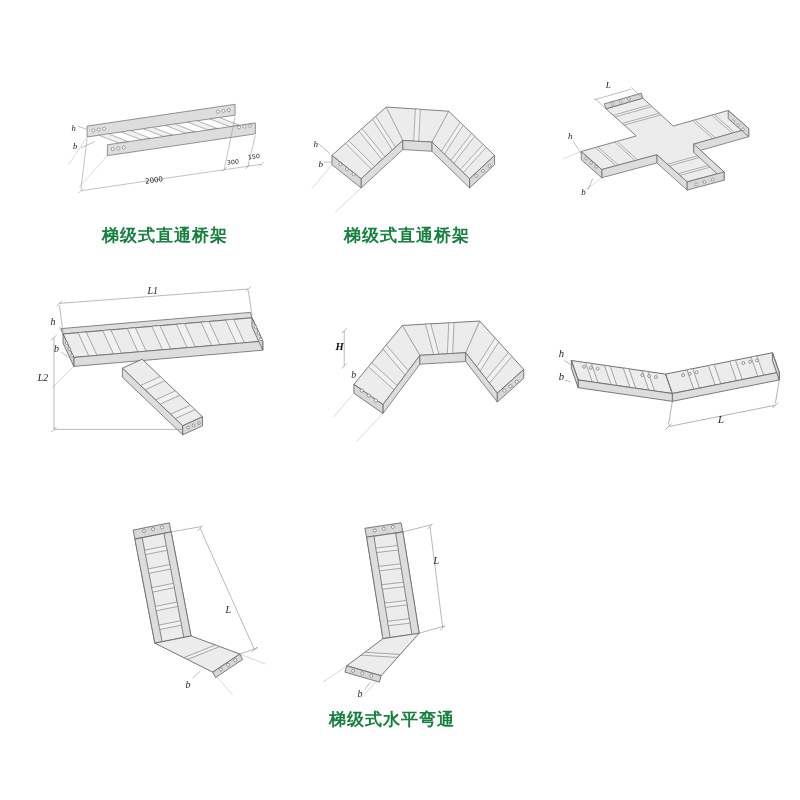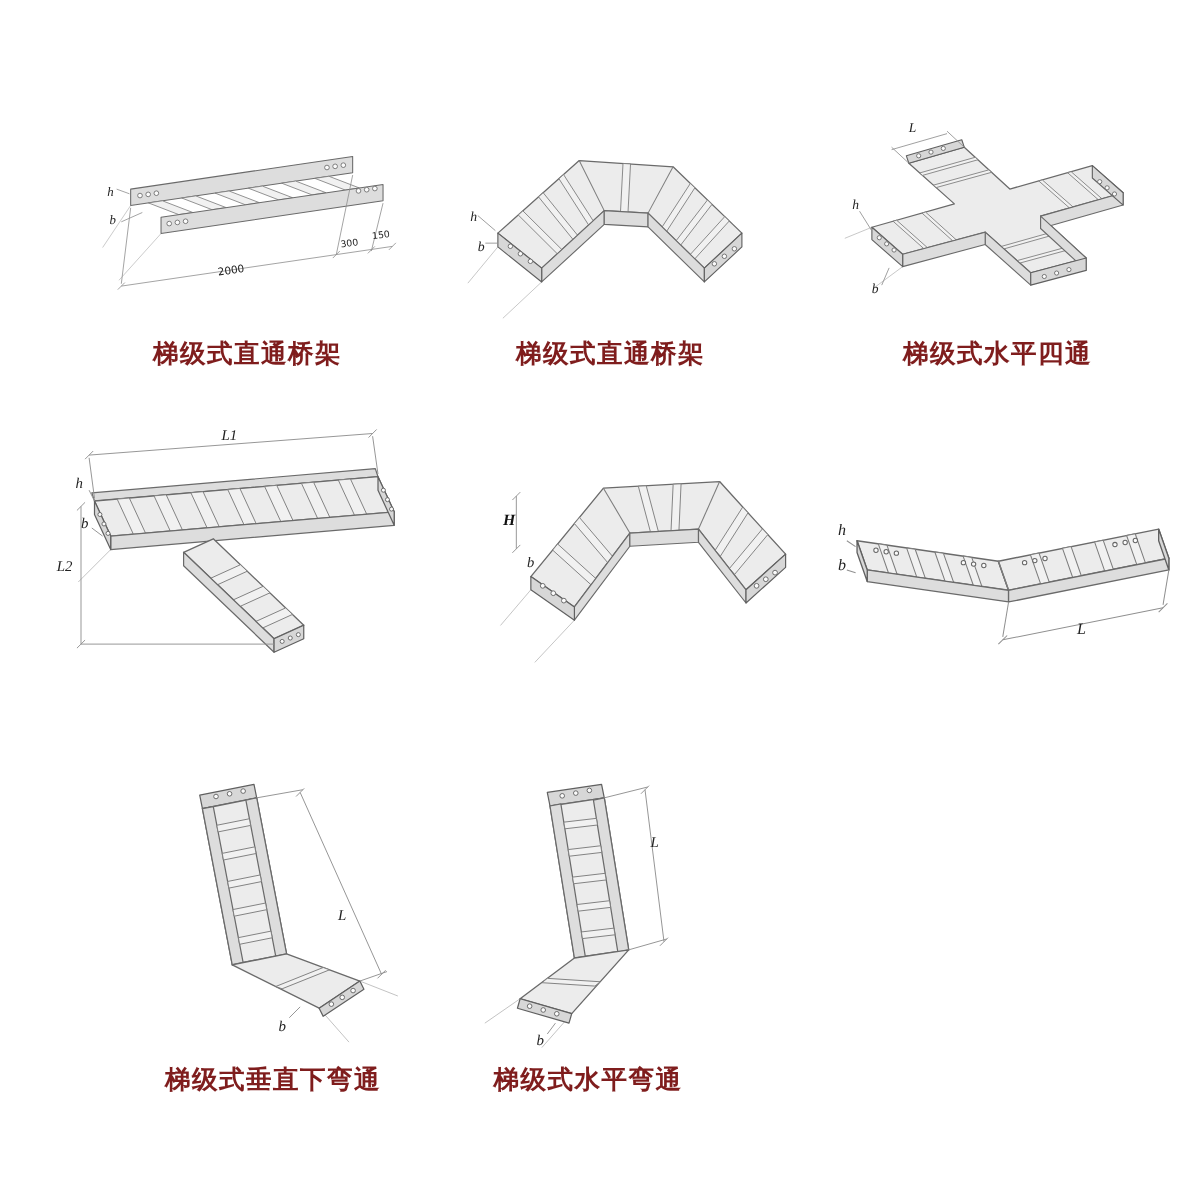--- a/index.html
+++ b/index.html
@@ -3,21 +3,21 @@
 <meta charset="utf-8">
 <style>
   html,body{margin:0;padding:0;}
   body{
     width:800px;height:800px;position:relative;background:#ffffff;
     font-family:"Liberation Sans",sans-serif;overflow:hidden;
   }
   .figure{position:absolute;text-align:center;}
   .figure svg{display:block;margin:0 auto;overflow:visible;}
   .caption{
-    margin-top:6px;font-size:17px;font-weight:700;color:#7f1d1d;
+    margin-top:6px;font-size:17px;font-weight:700;color:#15803d;
     letter-spacing:1px;white-space:nowrap;
   }
   
   .bed{fill:#ececec;stroke:#6a6a6a;stroke-width:1;stroke-linejoin:round}
   .rail{fill:#dddddd;stroke:#6a6a6a;stroke-width:.9;stroke-linejoin:round}
   .plate{fill:#d7d7d7;stroke:#606060;stroke-width:.9;stroke-linejoin:round}
   .rung{fill:#f1f1f1;stroke:#7c7c7c;stroke-width:.7;stroke-linejoin:round}
   .joint{stroke:#7c7c7c;stroke-width:.8;fill:none}
   .hole{fill:#fbfbfb;stroke:#666;stroke-width:.7}
   .dim{stroke:#909090;stroke-width:.7;fill:none}
@@ -159,21 +159,20 @@
       <line class="dim" x1="58" y1="57" x2="44" y2="44"></line>
       <line class="dim" x1="103" y1="44" x2="89" y2="31"></line>
       <line class="dim" x1="44" y1="46" x2="89" y2="33"></line>
       <line class="dim" x1="18" y1="96" x2="28" y2="112"></line>
       <line class="dim" x1="36" y1="156" x2="42" y2="142"></line>
       <text class="dt" x="58" y="32">L</text>
       <text class="dt" x="12" y="94">h</text>
       <text class="dt" x="28" y="162">b</text>
     </g>
   </svg>
-  <div class="caption">梯级式水平四通</div>
 </div>
 
 <div class="figure" style="left:28px;top:280px;width:250px">
   <svg width="250" height="162" viewBox="0 0 260 180">
     <line class="proj" x1="42" y1="96" x2="18" y2="120"></line>
     <polygon class="rail" points="28,54 238,36 240,42 30,60"></polygon>
     <polygon class="bed" points="30,60 240,42 252,68 42,86"></polygon>
     <g>
       <polygon class="rung" points="46.8,58.6 55.8,57.8 67.8,83.8 58.8,84.6"></polygon>
       <polygon class="rung" points="74.1,56.2 83.1,55.4 95.1,81.4 86.1,82.2"></polygon>
@@ -341,21 +340,20 @@
       <line class="dim" x1="88" y1="22" x2="122" y2="16"></line>
       <line class="dim" x1="164" y1="157" x2="184" y2="150"></line>
       <line class="dim" x1="120" y1="18" x2="180" y2="152"></line>
       <line class="dim" x1="117" y1="21" x2="123" y2="15"></line>
       <line class="dim" x1="177" y1="155" x2="183" y2="149"></line>
       <line class="dim" x1="112" y1="184" x2="120" y2="176"></line>
       <text class="dt" x="148" y="112">L</text>
       <text class="dt" x="104" y="194">b</text>
     </g>
   </svg>
-  <div class="caption">梯级式垂直下弯通</div>
 </div>
 
 <div class="figure" style="left:292px;top:512px;width:200px">
   <svg width="200" height="190" viewBox="0 0 200 210">
     <line class="proj" x1="50" y1="170" x2="24" y2="188"></line>
     <line class="proj" x1="88" y1="181" x2="66" y2="206"></line>
     <polygon class="plate" points="70,18 110,12 112,22 72,28"></polygon>
     <polygon class="bed" points="72,28 112,22 130,134 90,140"></polygon>
     <polygon class="rail" points="72,28 80,26.4 98,138.8 90,140"></polygon>
     <polygon class="rail" points="104,23.6 112,22 130,134 122,135.6"></polygon>

